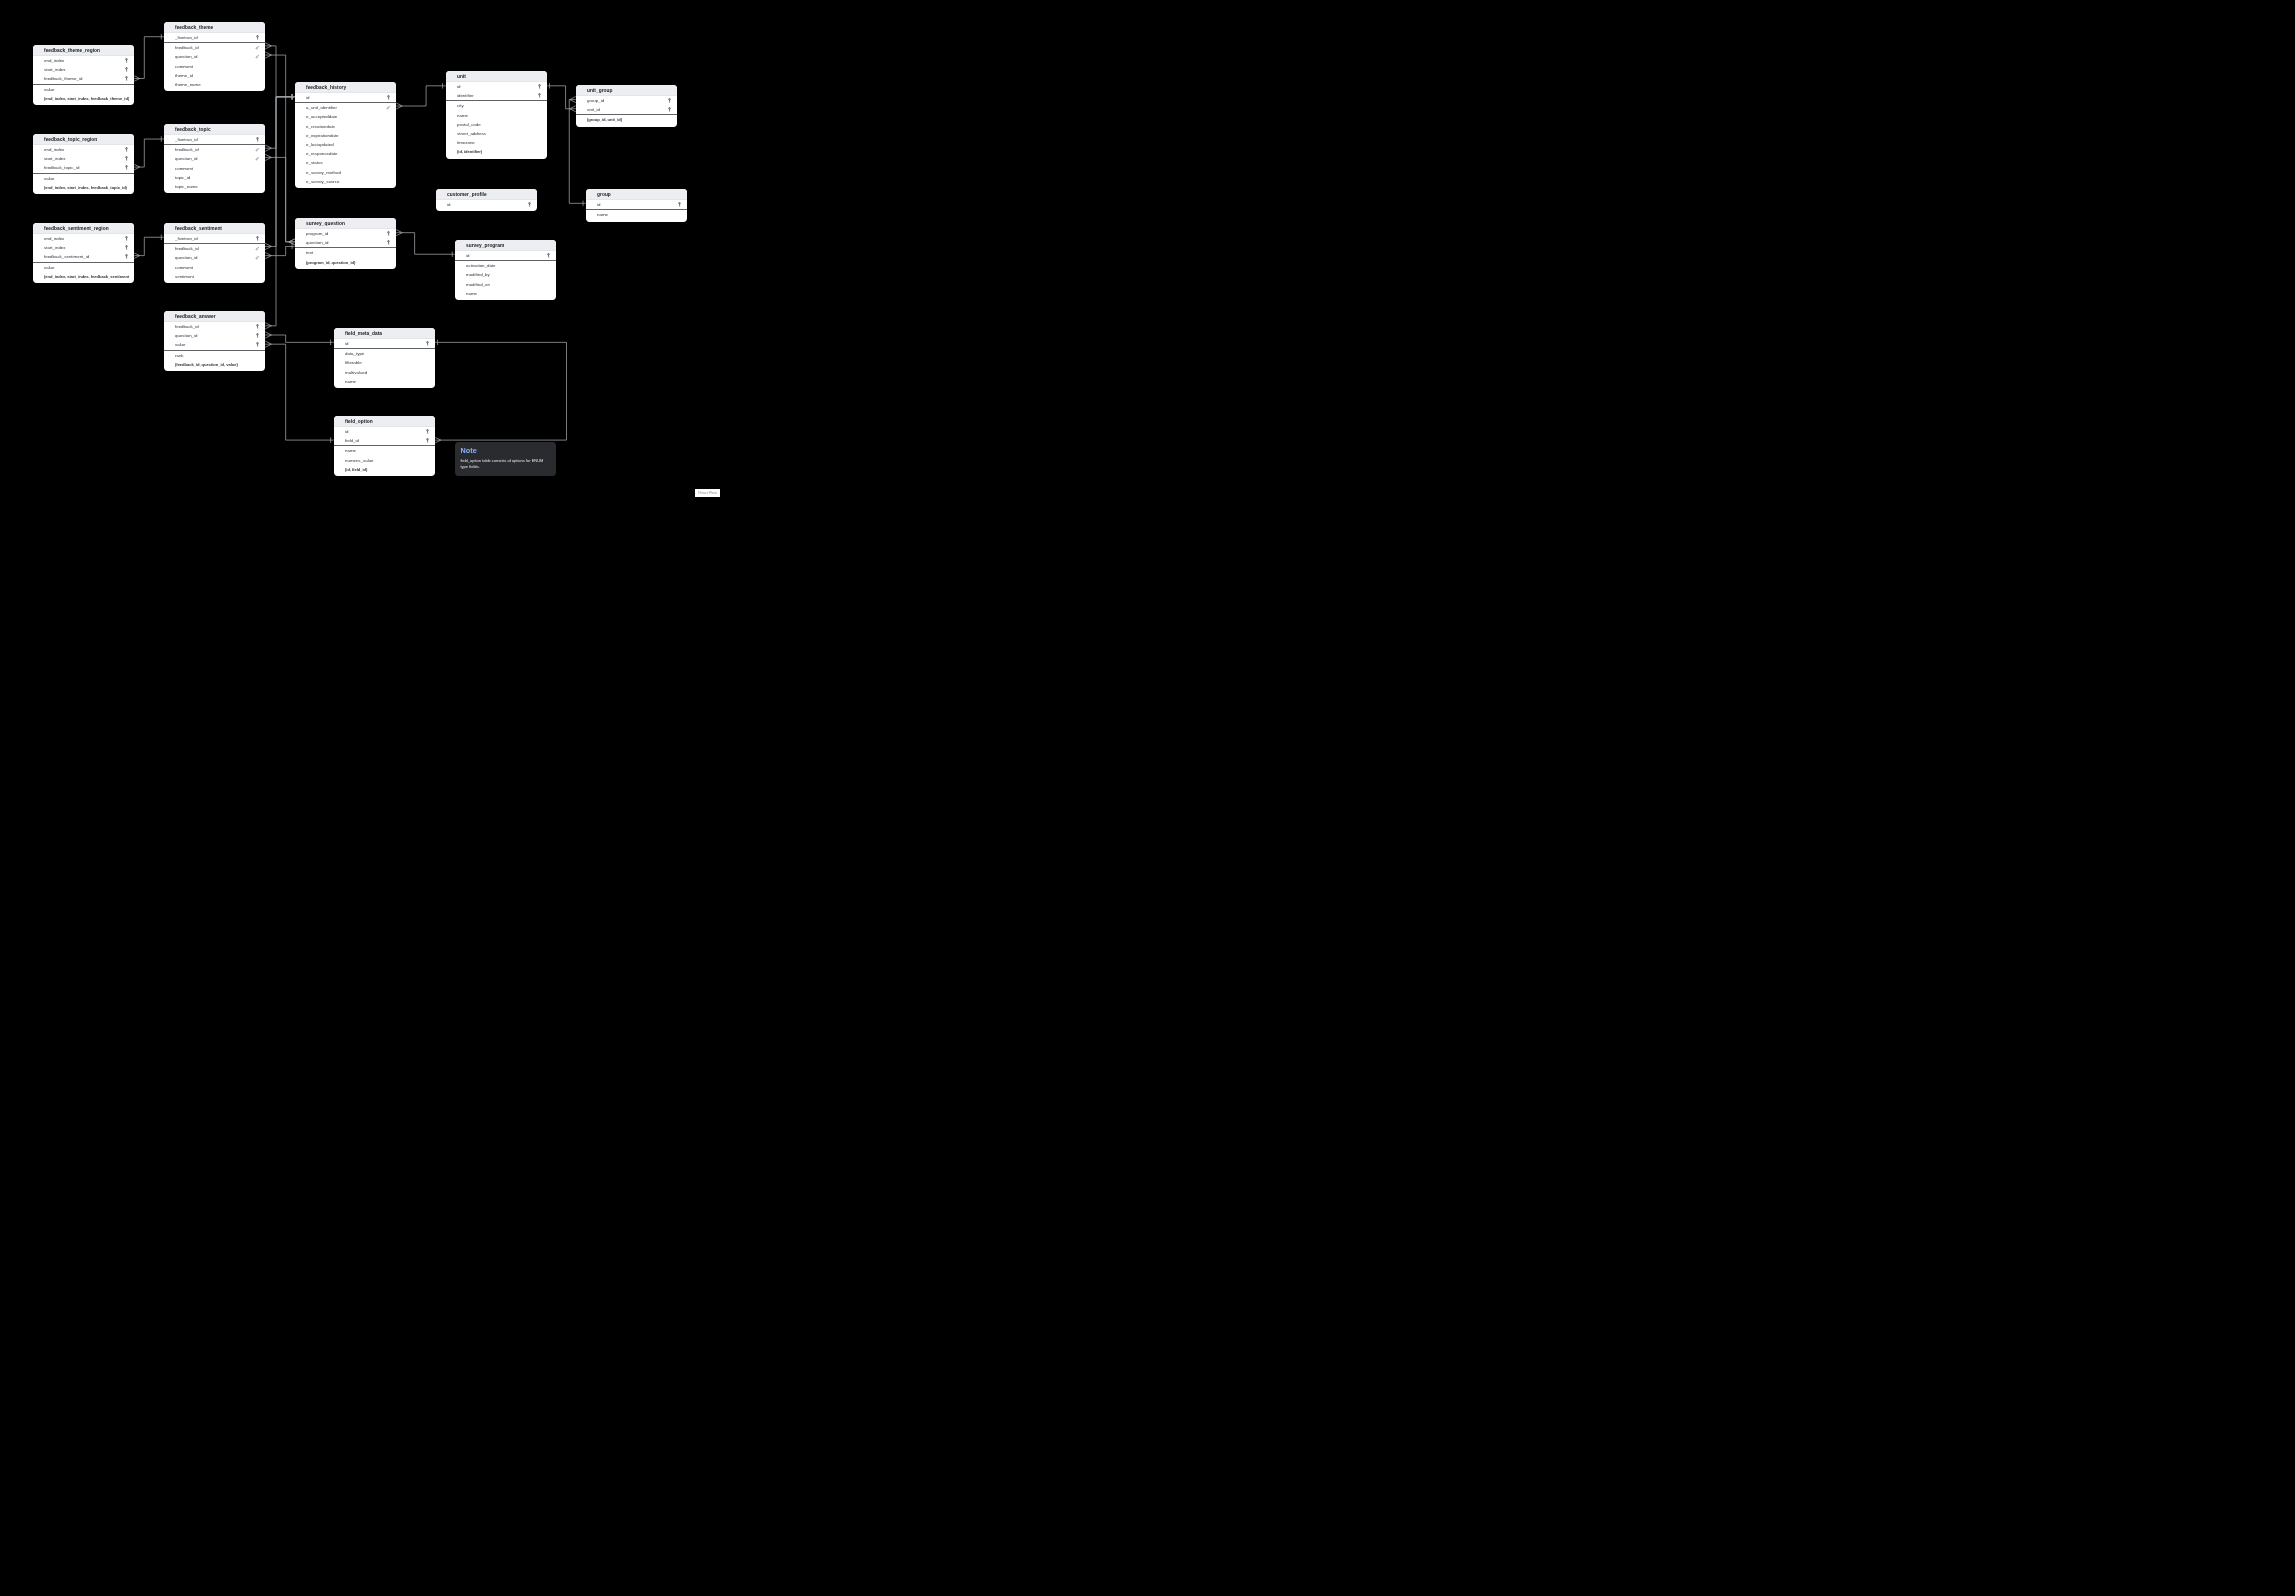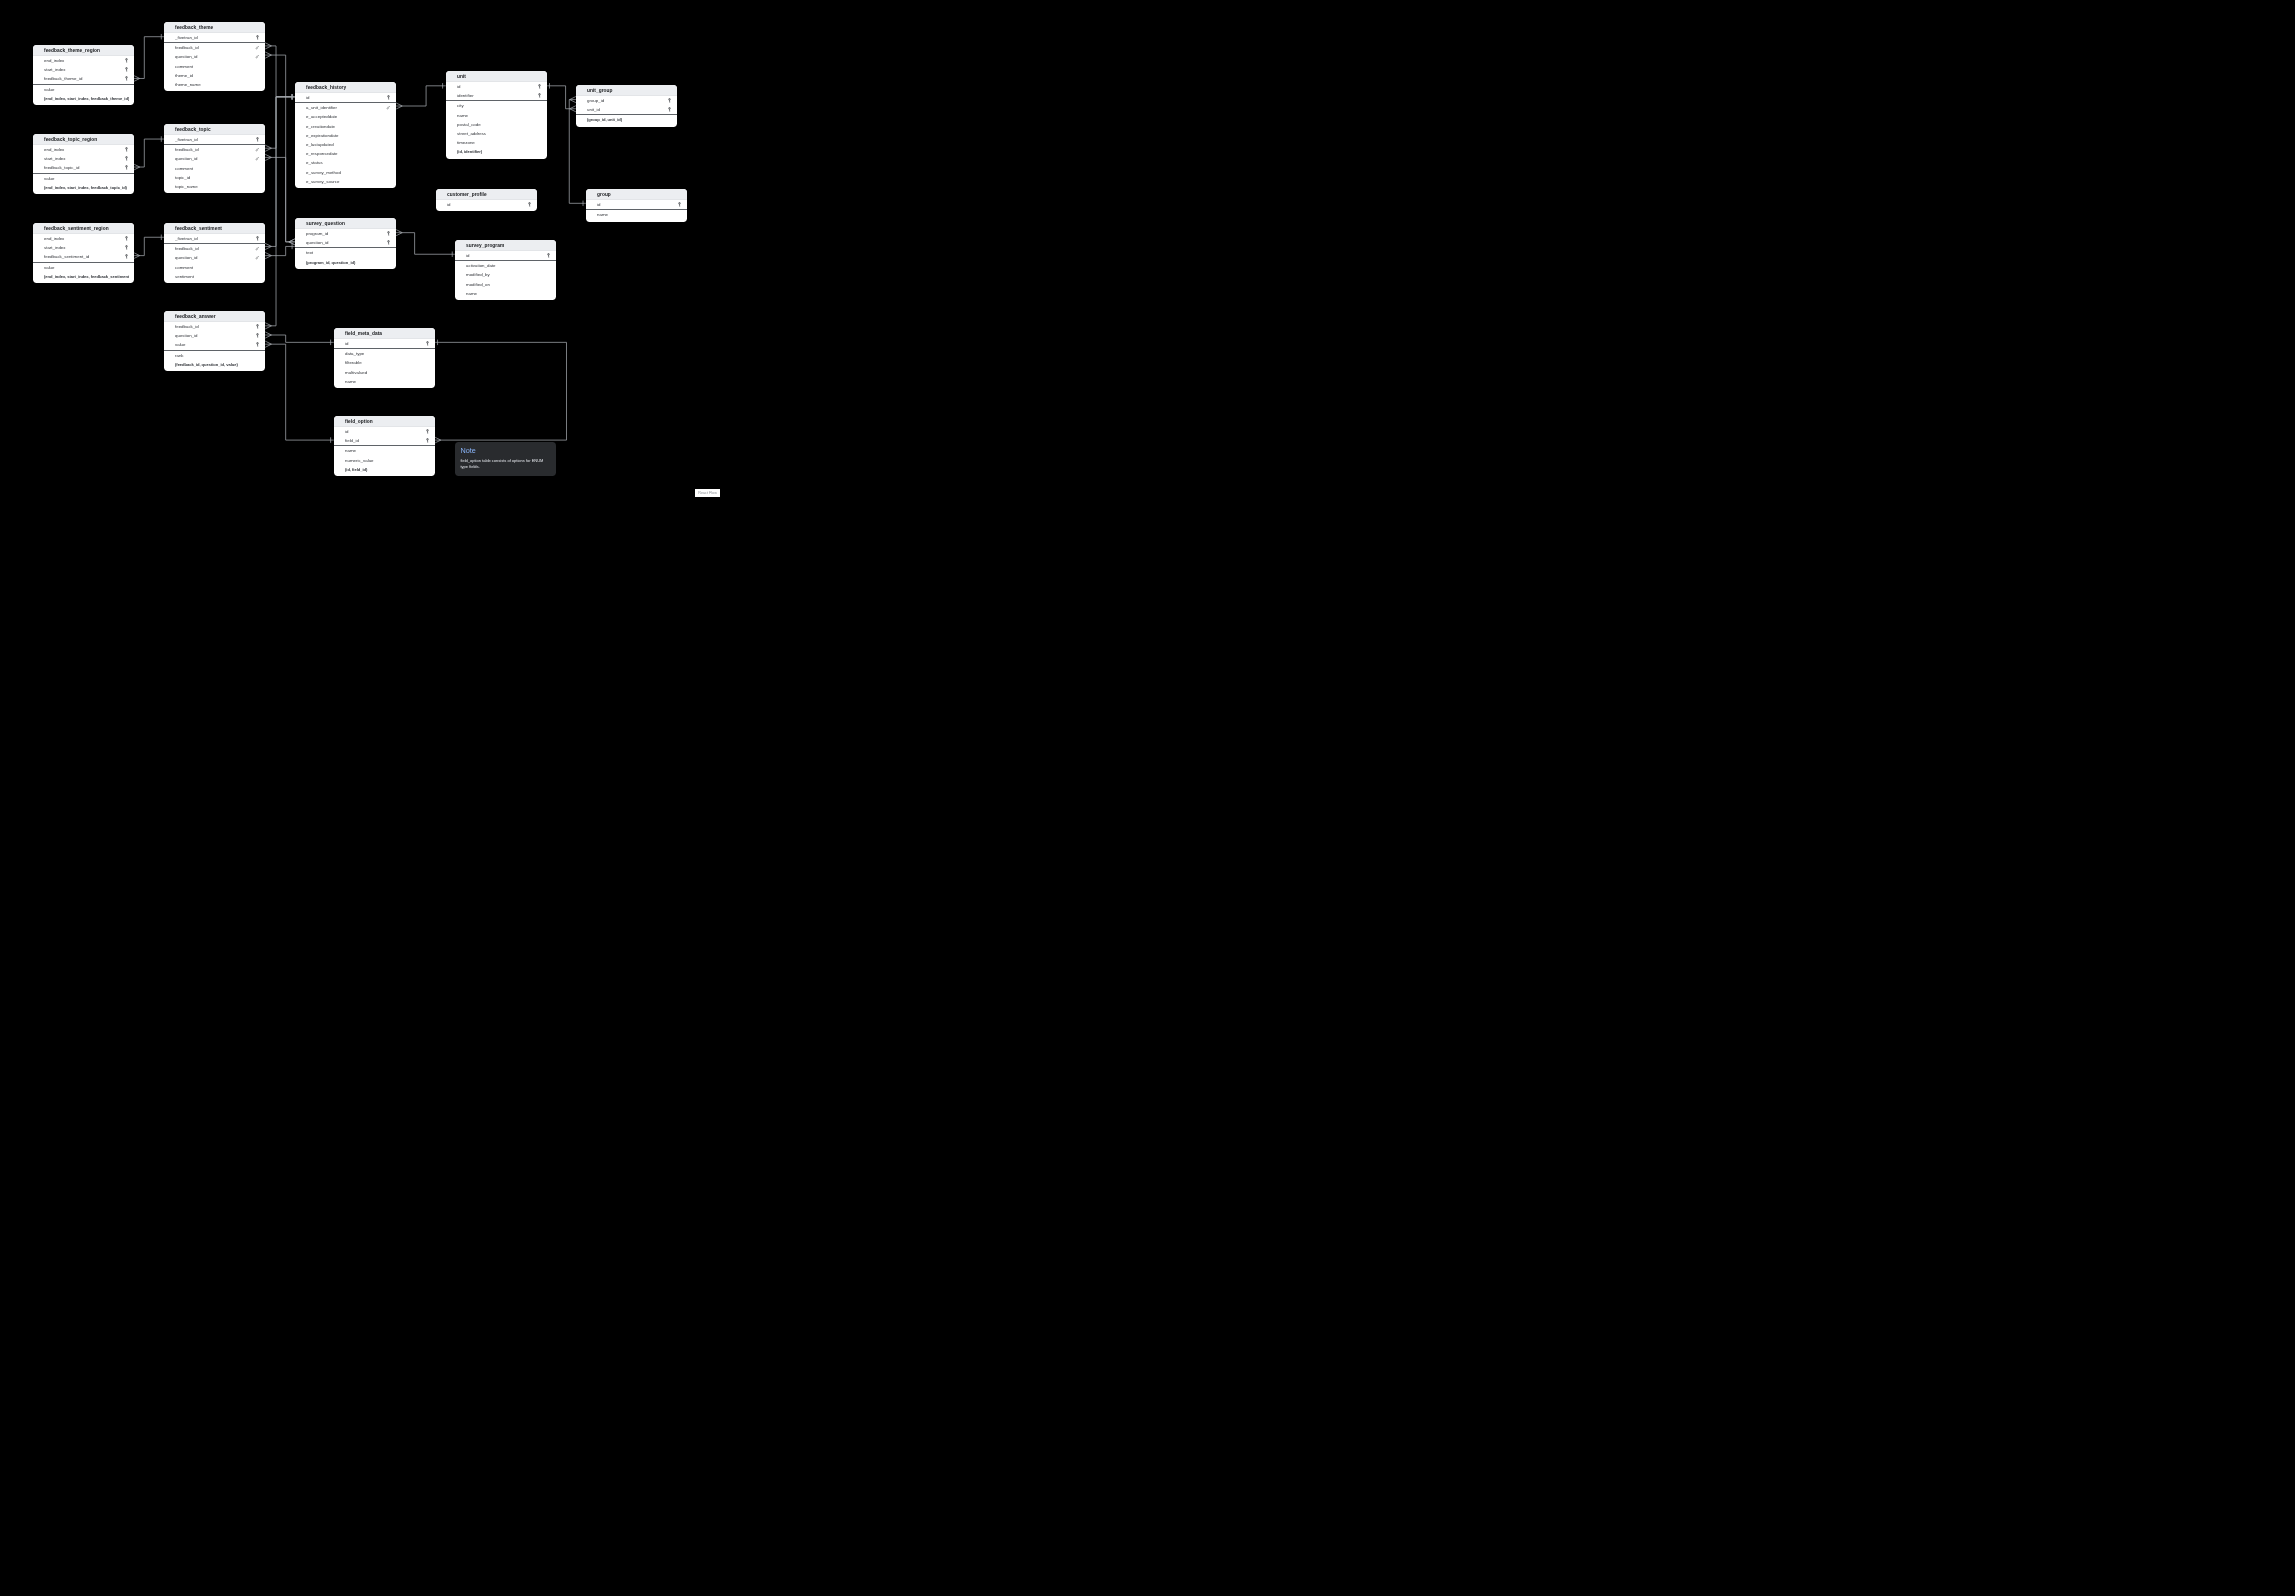--- a/index.html
+++ b/index.html
@@ -12,21 +12,21 @@
          border-bottom:0.5px solid #e3e5e8;}
   .thead .title{font-size:4.8px;font-weight:bold;letter-spacing:0.05px;}
   .tbody{padding-bottom:2.3px;}
   .row{height:9.2px;display:flex;align-items:center;padding:0 5.5px 0 11px;}
   .fname{font-size:4.4px;white-space:nowrap;overflow:hidden;flex:1 1 auto;}
   .fname.bold{font-weight:bold;font-size:4.1px;letter-spacing:-0.05px;}
   .icon{flex:0 0 auto;width:5px;height:5px;margin-left:2.8px;display:flex;}
   .icon svg{width:5px;height:5px;display:block;}
   .pksep{border-top:0.5px solid #5f6368;margin:0;}
   #note{position:absolute;border-radius:3.7px;padding:4.1px 5.5px;box-sizing:border-box;}
-  #note .ntitle{font-size:7.3px;font-weight:normal;margin:0 0 2.8px 0;}
+  #note .ntitle{font-size:7.3px;font-weight:bold;margin:0 0 2.8px 0;}
   #note .nbody{font-size:4px;line-height:1.5;}
   #attribution{position:absolute;right:0;bottom:0;padding:1.8px 3.2px;font-size:3.7px;}
 </style>
 </head>
 <body>
 
 <div id="canvas" style="width: 720px; height: 497px; background: rgb(0, 0, 0);">
   <svg id="edges" width="720" height="497" viewBox="0 0 1568 1083">
       <g>
         <path d="M290,171 L314,171 L314,80 L358,80" fill="none" stroke="#a6aab0" stroke-width="1.6"></path>

